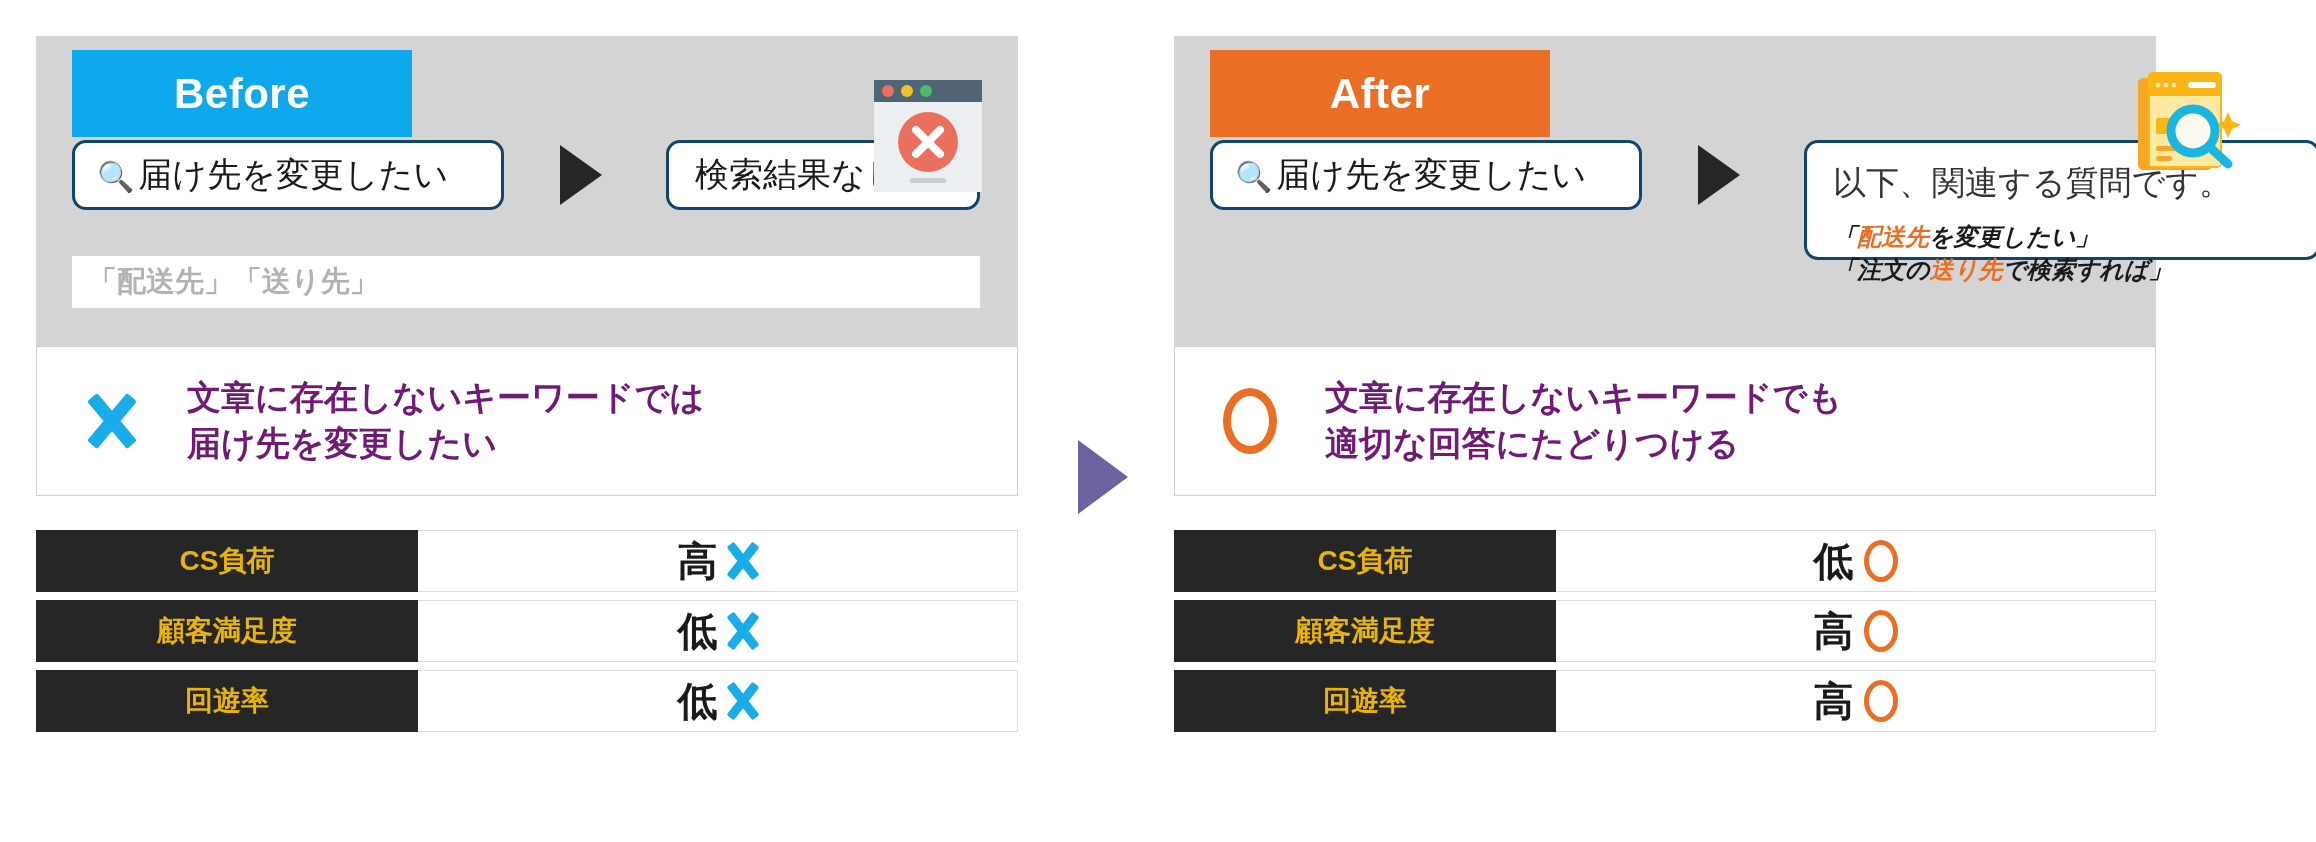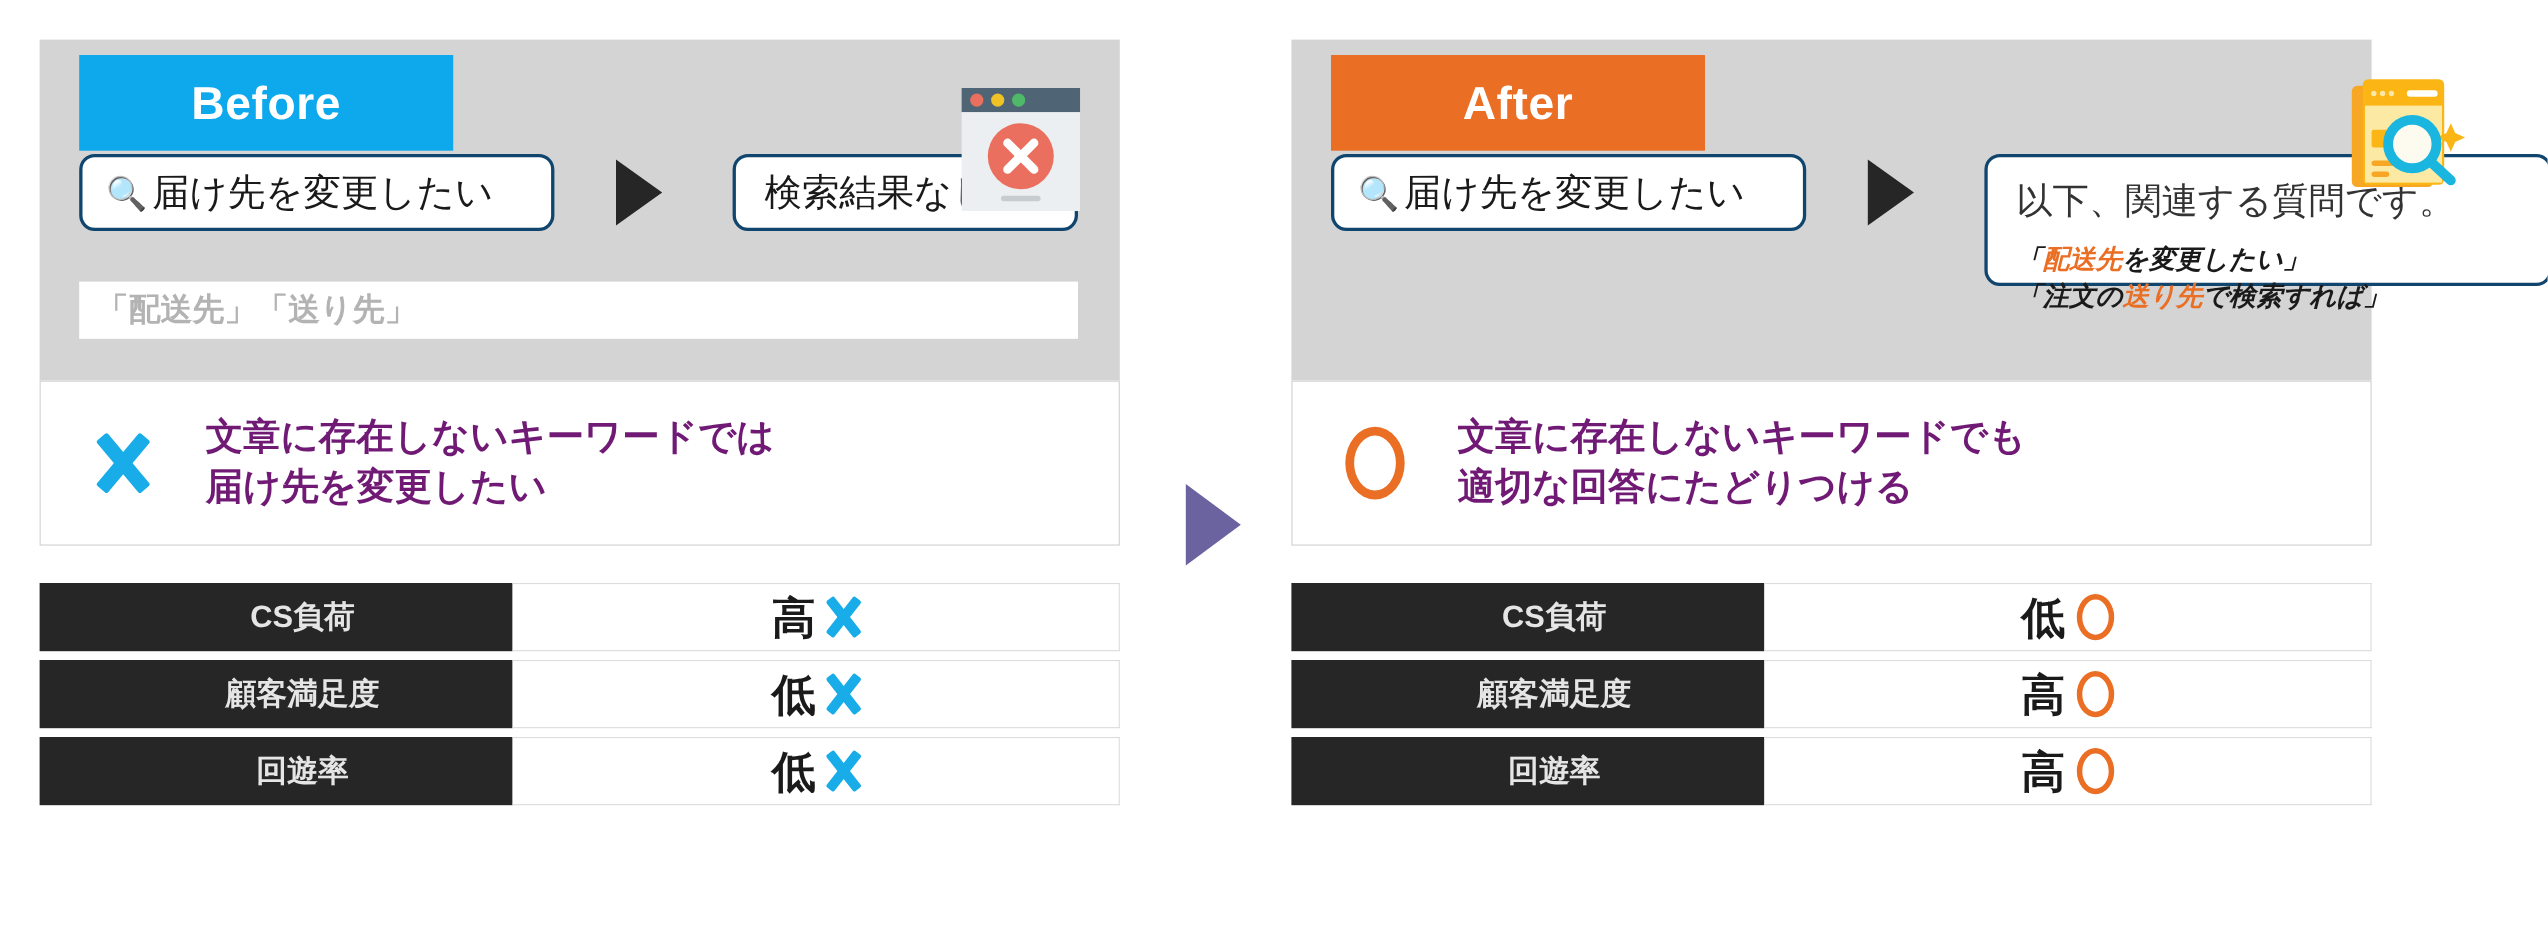--- a/index.html
+++ b/index.html
@@ -193,29 +193,28 @@
   .metrics { position: absolute; left: 0; top: 530px; width: 982px; }
   .metric-row {
     display: flex;
     height: 62px;
     margin-bottom: 8px;
     align-items: stretch;
   }
   .metric-key {
     width: 382px;
     background: #262626;
-    color: #e5e5e5;
+    color: #eab308;
     font-size: 28px;
     font-weight: bold;
     display: flex;
     align-items: center;
     justify-content: center;
     flex: none;
     font-family: "Liberation Sans","DejaVu Sans",sans-serif;
-    padding-left: 48px;
   }
   .metric-val {
     flex: 1;
     background: #ffffff;
     border: 1px solid #dcdcdc;
     border-left: none;
     box-sizing: border-box;
     display: flex;
     align-items: center;
     justify-content: center;

